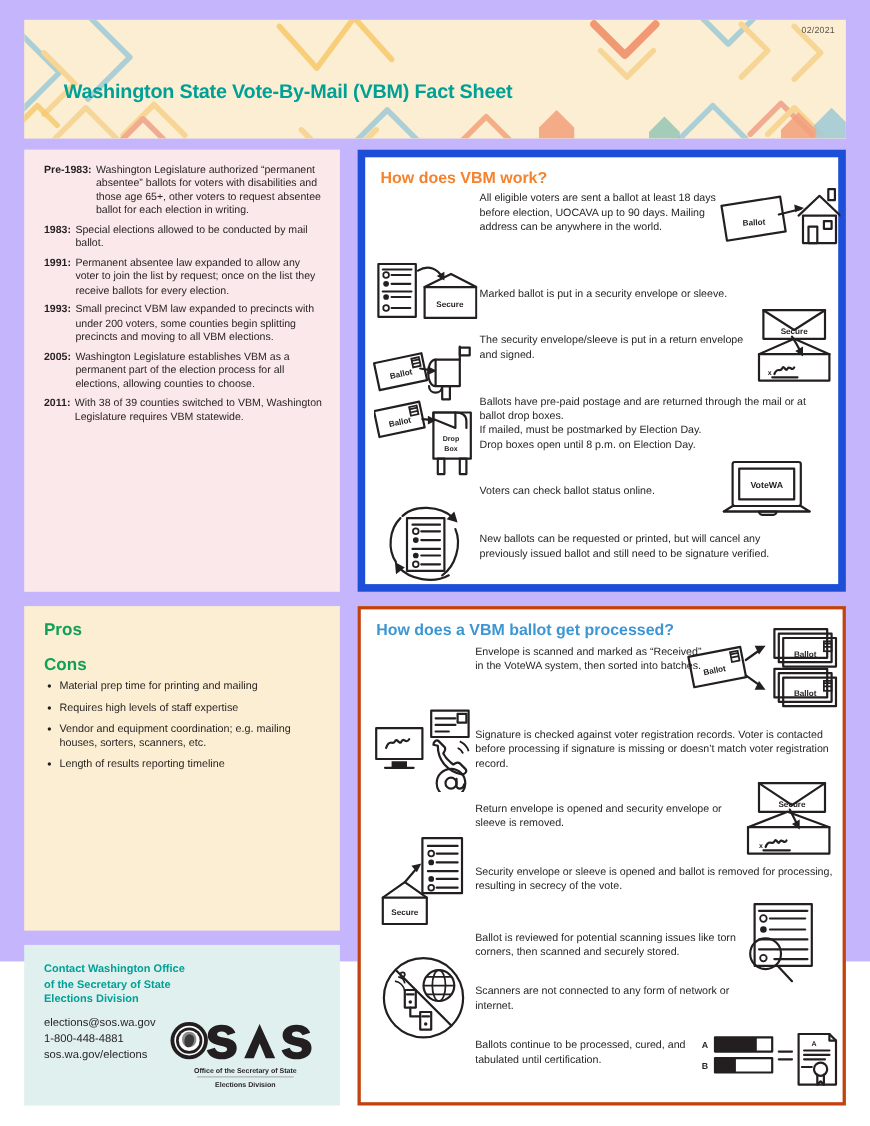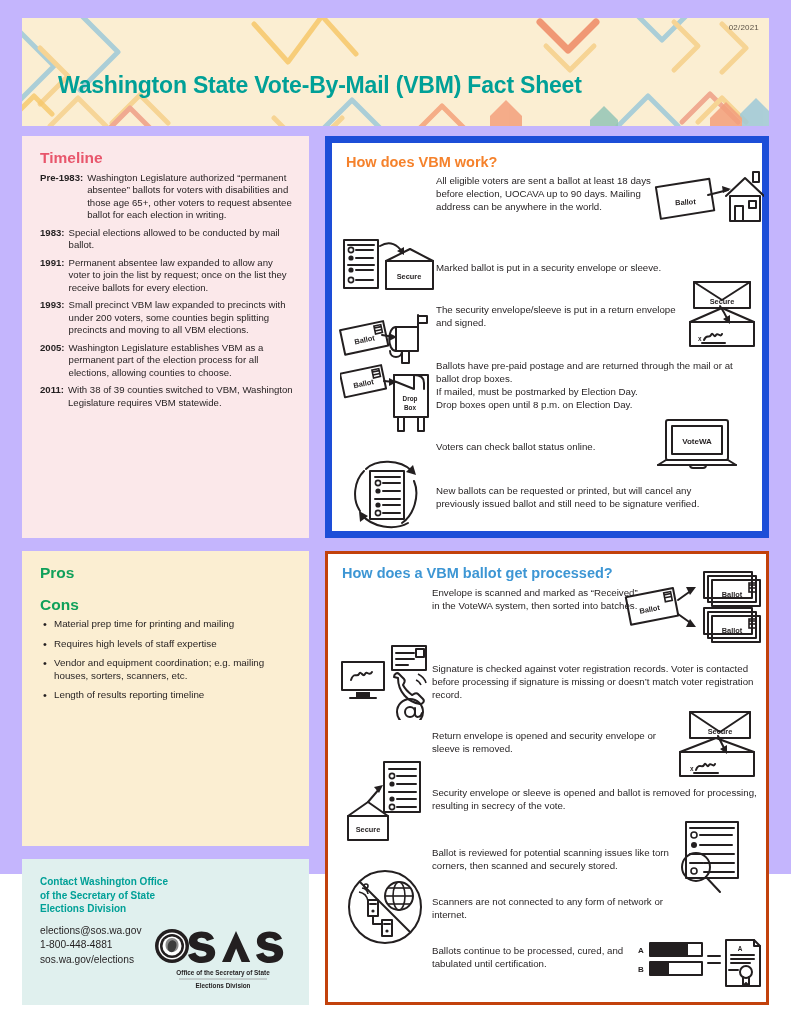--- a/index.html
+++ b/index.html
@@ -14,21 +14,21 @@
   
   .banner {
     position: absolute; left: 22px; top: 18px;
     width: 747px; height: 108px;
     background: #fbeed2;
     overflow: hidden;
   }
   .banner svg { position: absolute; left: 0; top: 0; }
   .banner-title {
     position: absolute; left: 36px; top: 56px;
-    font-size: 23px; font-weight: bold; color: #00a097;
+    font-size: 18px; font-weight: bold; color: #00a097;
     letter-spacing: -0.2px; line-height: 1;
   }
   .banner-date {
     position: absolute; right: 10px; top: 5px;
     font-size: 8px; color: #5c5347; letter-spacing: .2px;
   }
 
   
   .panel-timeline {
     position: absolute; left: 22px; top: 136px;
@@ -133,21 +133,20 @@
       <g fill="none" stroke-width="5" stroke-linejoin="round" stroke-linecap="round" opacity="0.8">
         <polyline points="-6,96 12,78 30,96" stroke="#f7c86a"></polyline>
         <polyline points="28,108 56,80 84,108" stroke="#f6d08a"></polyline>
       </g>
     </svg>
     <div class="banner-date">02/2021</div>
     <div class="banner-title">Washington State Vote-By-Mail (VBM) Fact Sheet</div>
   </div>
 
   <div class="panel-timeline">
-    <div class="h-timeline">Timeline</div>
 
     <div class="tl-item">
       <span class="tl-year">Pre-1983:</span>
       <span class="tl-text">Washington Legislature authorized “permanent absentee” ballots for voters with disabilities and those age 65+, other voters to request absentee ballot for each election in writing.</span>
     </div>
     <div class="tl-item">
       <span class="tl-year">1983:</span>
       <span class="tl-text">Special elections allowed to be conducted by mail ballot.</span>
     </div>
     <div class="tl-item">

